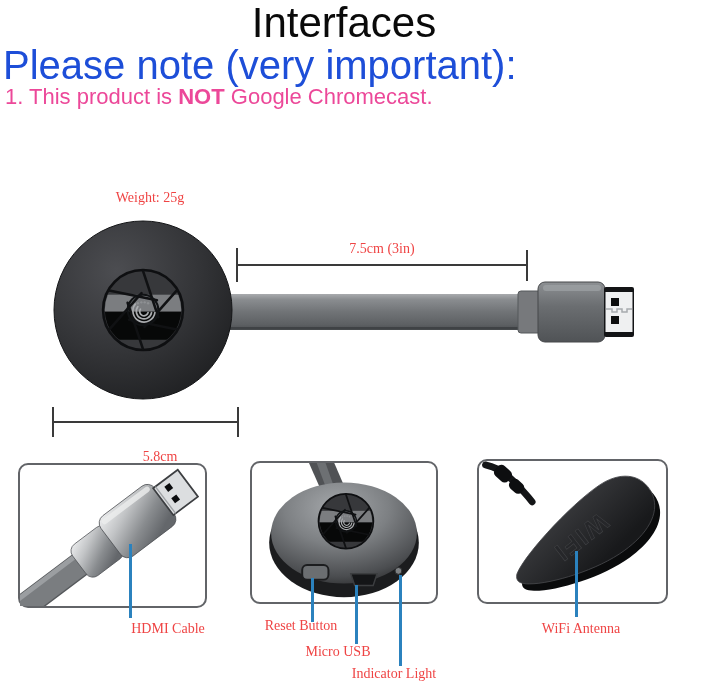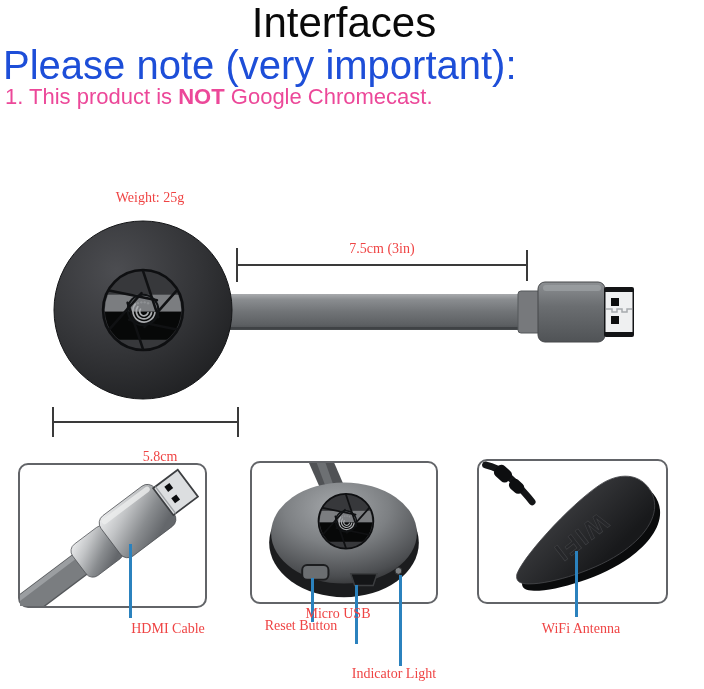--- a/index.html
+++ b/index.html
@@ -192,15 +192,15 @@
 </div>
 
 <div class="abs callout-line" style="left: 129px; top: 544px; height: 74px; background: rgb(43, 130, 190);"></div>
 <div class="abs callout-line" style="left: 311px; top: 578px; height: 44px; background: rgb(43, 130, 190);"></div>
 <div class="abs callout-line" style="left: 355px; top: 585px; height: 59px; background: rgb(43, 130, 190);"></div>
 <div class="abs callout-line" style="left: 399px; top: 575px; height: 91px; background: rgb(43, 130, 190);"></div>
 <div class="abs callout-line" style="left: 575px; top: 551px; height: 66px; background: rgb(43, 130, 190);"></div>
 
 <div class="abs callout-label" style="left:124px;top:621px;margin-left:44px;">HDMI Cable</div>
 <div class="abs callout-label" style="left:301px;top:618px;">Reset Button</div>
-<div class="abs callout-label" style="left:338px;top:606px;">Micro USB</div>
+<div class="abs callout-label" style="left:338px;top:644px;">Micro USB</div>
 <div class="abs callout-label" style="left:394px;top:666px;">Indicator Light</div>
 <div class="abs callout-label" style="left:581px;top:621px;text-align:center;">WiFi Antenna</div>
 
 </body></html>

